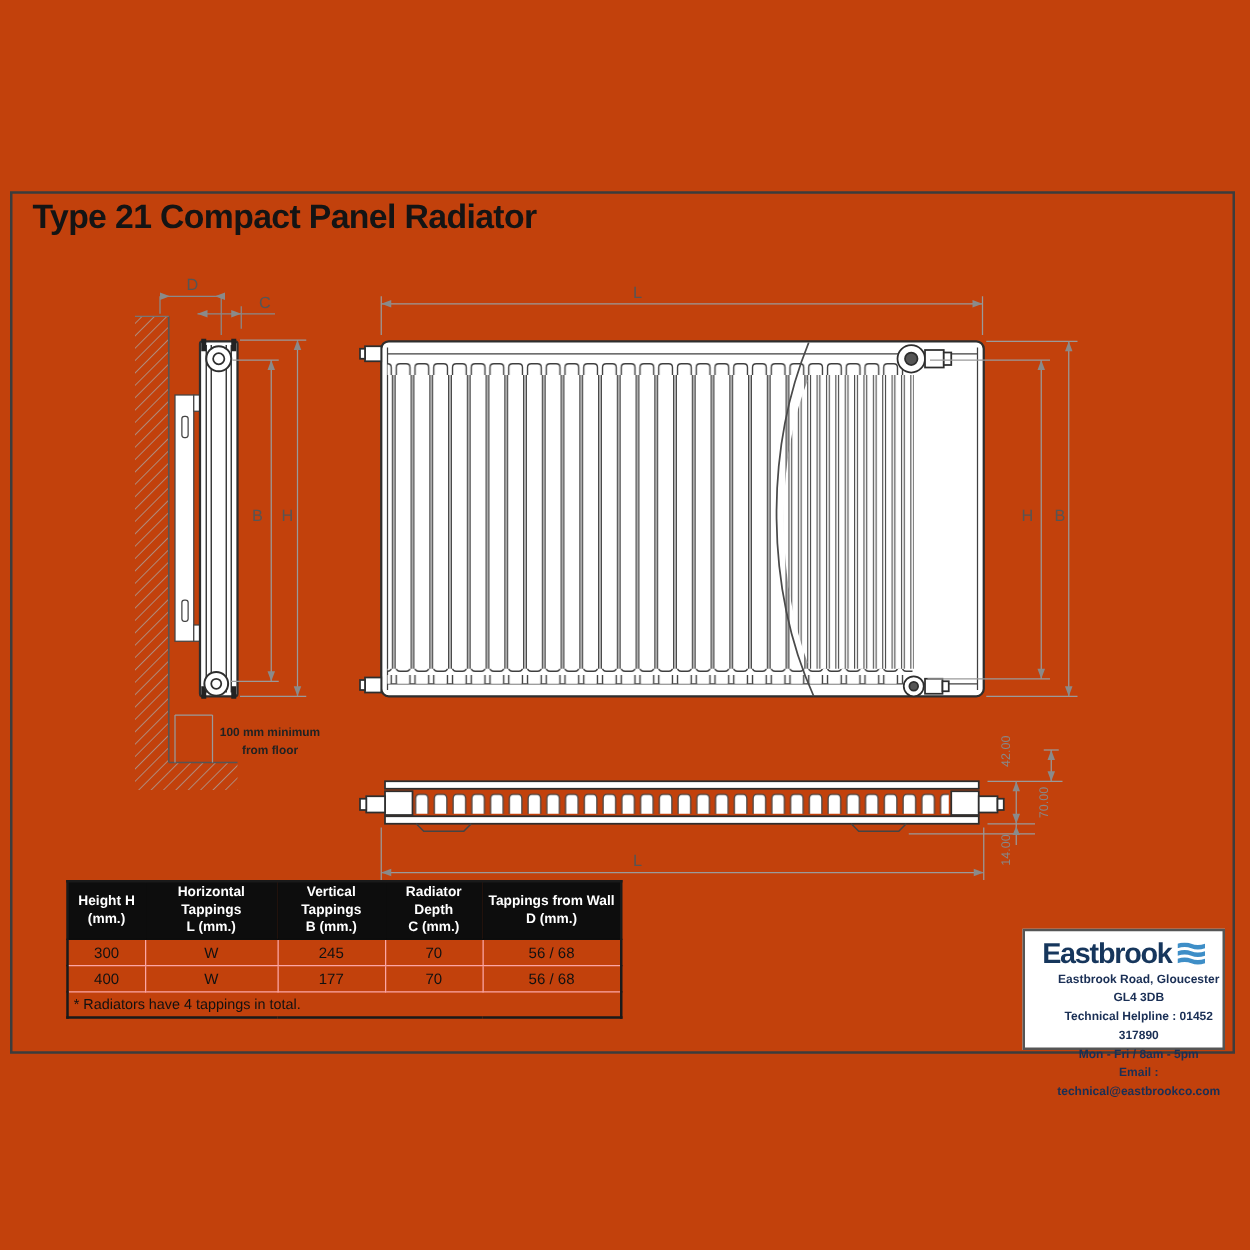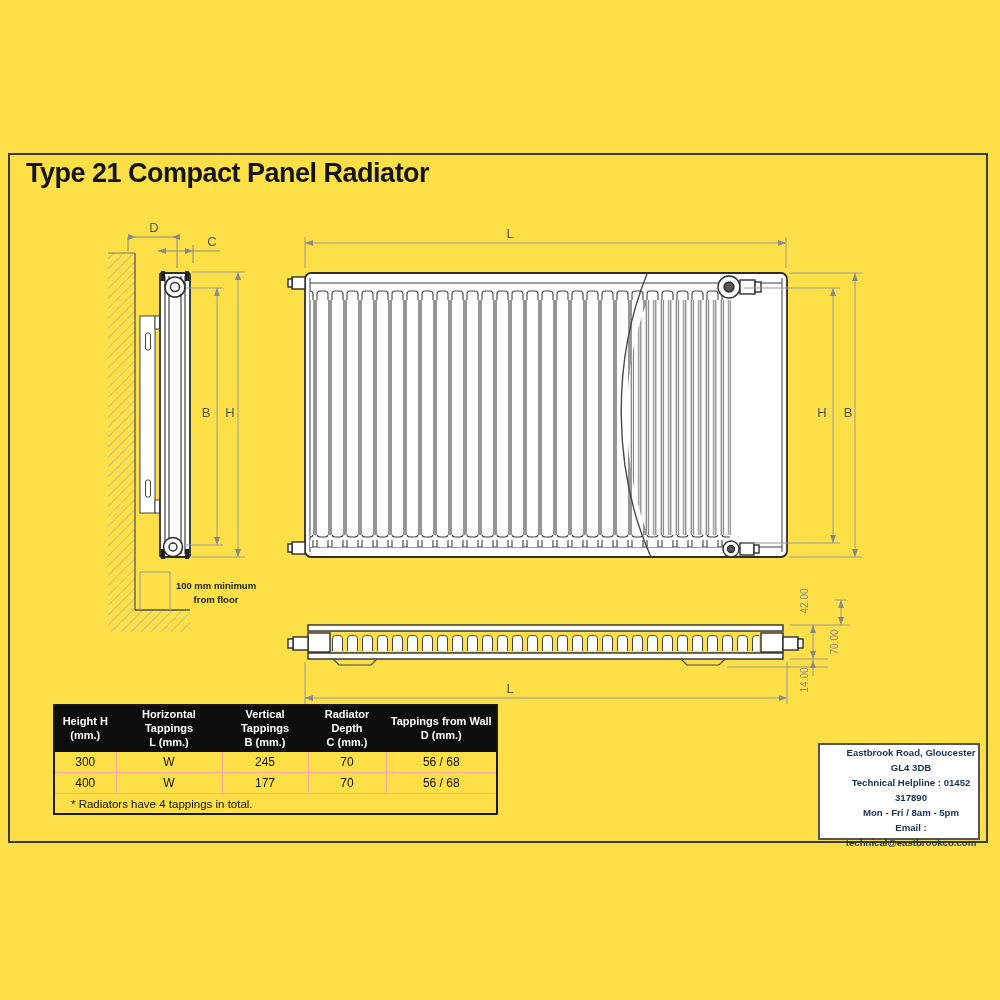--- a/index.html
+++ b/index.html
@@ -1,37 +1,37 @@
 <!DOCTYPE html>
 <html><head>
 <meta charset="utf-8">
 <style>
   html,body{margin:0;padding:0;background:#ffffff;}
-  #canvas{position:relative;width:1000px;height:1000px;background:#fde047;overflow:hidden;
+  #canvas{position:relative;width:1000px;height:1000px;background:#c2410c;overflow:hidden;
           font-family:"Liberation Sans", sans-serif;color:#1a1a1a;}
   .page-border{position:absolute;left:8px;top:153px;width:980px;height:690px;
                border:2px solid #3c3c3c;box-sizing:border-box;}
   .title-block{position:absolute;left:26px;top:158px;}
   .title-block h1{margin:0;font-size:27px;font-weight:bold;letter-spacing:-0.5px;color:#141414;}
   .title-block h2{margin:0;font-size:19px;font-weight:bold;letter-spacing:-0.3px;color:#141414;}
   svg text{font-family:"Liberation Sans", sans-serif;}
   .dim-label{font-size:13px;fill:#555;}
   .dim-num{font-size:10px;fill:#888;}
   .note-text{font-size:9.5px;font-weight:bold;fill:#222;}
 
   
   .spec-table{position:absolute;left:13px;top:704px;border-collapse:collapse;table-layout:fixed;
               width:443px;font-size:12px;}
   .spec-table th{background:#0d0d0d;color:#ffffff;font-size:11px;font-weight:bold;
                  white-space:pre-line;line-height:1.25;padding:2px 1px;height:33px;
                  border:1px solid #0d0d0d;}
   .spec-table td{border:1px solid #fca5a5;text-align:center;height:20px;padding:0 2px;
                  color:#111;}
   .spec-table{border:2px solid #1a1a1a;margin-left:40px;}
-  .spec-table .footnote-cell{text-align:left;font-size:11.5px;padding-left:16px;height:19px;}
+  .spec-table .footnote-cell{text-align:left;font-size:11.5px;padding-left:4px;height:19px;}
 
   
   .brand-box{position:absolute;left:818px;top:743px;width:162px;height:97px;
              border:2px solid #555;box-sizing:border-box;background:#fff;text-align:center;}
   .brand-row{display:flex;align-items:center;justify-content:center;gap:5px;margin-top:4px;}
   .brand-name{font-size:23px;font-weight:bold;letter-spacing:-1px;color:#16365c;}
   .brand-line{font-size:9.6px;font-weight:bold;color:#1a2f55;line-height:15px;padding-left:24px;}
 </style>
 </head>
 <body>
@@ -283,19 +283,27 @@
         </tr>
       </tbody>
     <tfoot>
       <tr>
         <td class="footnote-cell" colspan="5">* Radiators have 4 tappings in total.</td>
       </tr>
     </tfoot>
   </table>
 
   <div class="brand-box">
+    <div class="brand-row">
+      <span class="brand-name">Eastbrook</span>
+      <svg width="22" height="18" viewBox="0 0 22 18">
+        <path d="M0,1 Q6,-1 11,1 T22,1 V4.6 Q16,6.6 11,4.6 T0,4.6 Z" fill="#3e8ec7"></path>
+        <path d="M0,7 Q6,5 11,7 T22,7 V10.6 Q16,12.6 11,10.6 T0,10.6 Z" fill="#3e8ec7"></path>
+        <path d="M0,13 Q6,11 11,13 T22,13 V16.6 Q16,18.6 11,16.6 T0,16.6 Z" fill="#3e8ec7"></path>
+      </svg>
+    </div>
     <div class="brand-line">Eastbrook Road, Gloucester GL4 3DB</div>
     <div class="brand-line">Technical Helpline : 01452 317890</div>
     <div class="brand-line">Mon - Fri / 8am - 5pm</div>
     <div class="brand-line">Email : technical@eastbrookco.com</div>
   </div>
 
 </div>
 
 </body></html>

